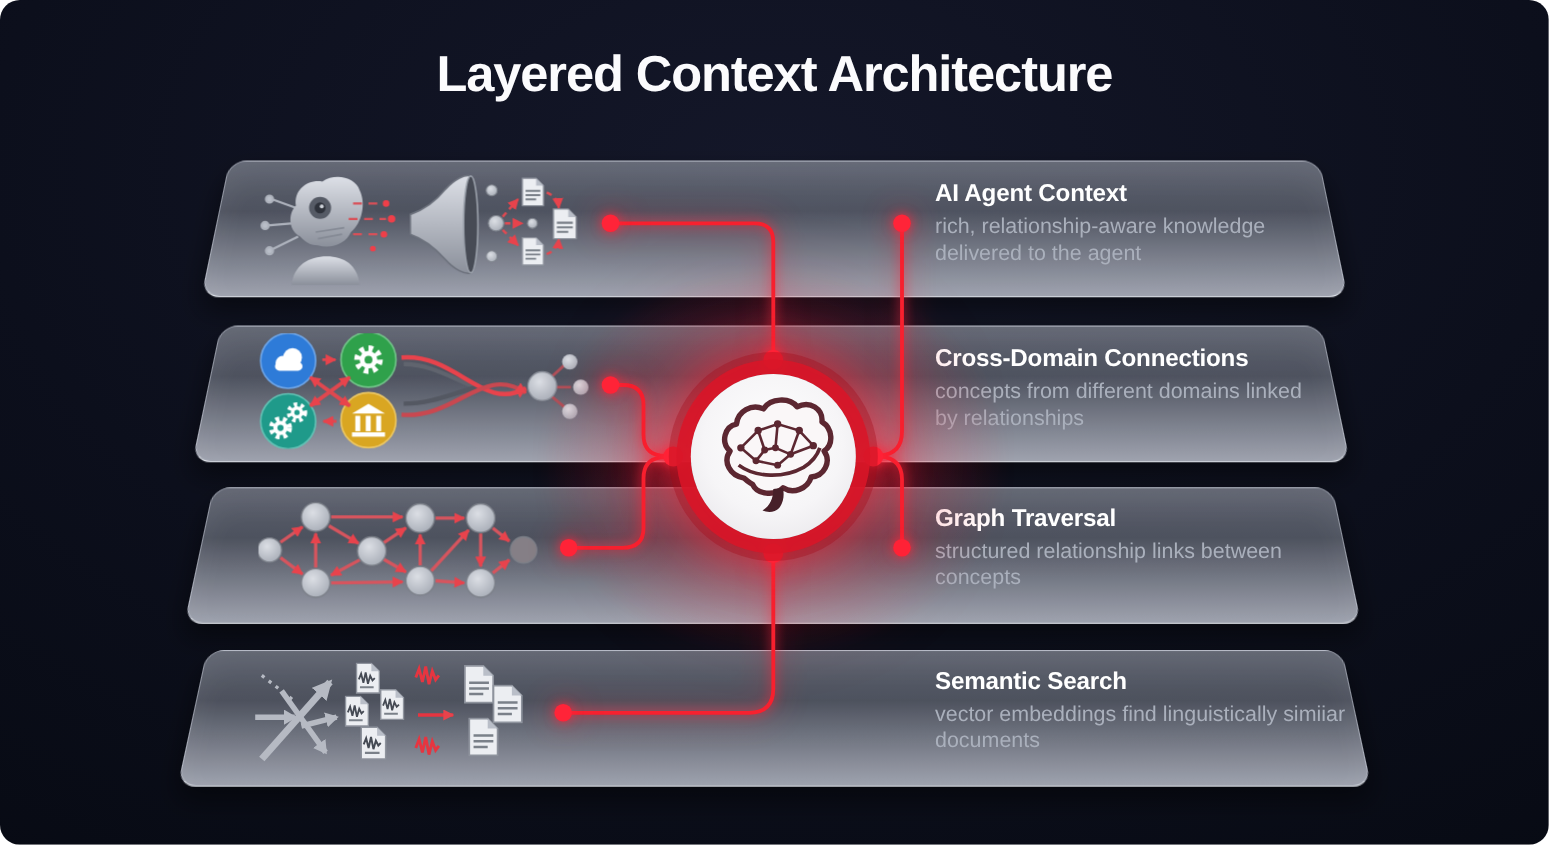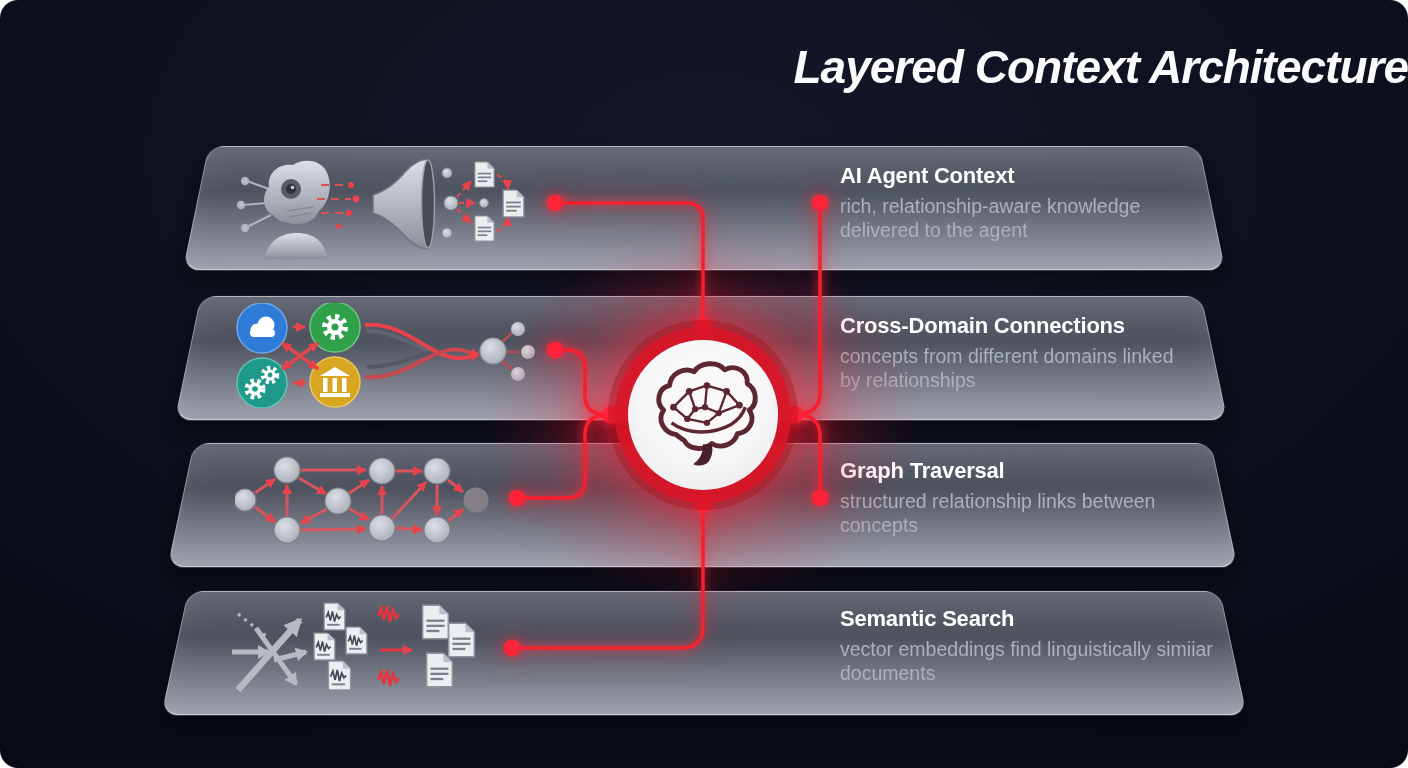--- a/index.html
+++ b/index.html
@@ -2,34 +2,34 @@
 <html><head>
 <meta charset="utf-8">
 <style>
   html,body{margin:0;padding:0;background:#ffffff;font-family:"Liberation Sans",sans-serif;}
   .card{
     position:relative;width:1408px;height:768px;border-radius:18px;overflow:hidden;
     background:
       radial-gradient(1300px 800px at 50% 20%, #141729 0%, #0c0f1c 55%, #070a13 100%);
   }
   .title{
-    position:absolute;left:0;top:40px;width:100%;text-align:right;
-    color:#fbfbfd;font-size:46px;font-weight:bold;letter-spacing:-1px;z-index:6;margin:0;font-style:italic;
+    position:absolute;left:0;top:40px;width:100%;text-align:center;
+    color:#fbfbfd;font-size:46px;font-weight:bold;letter-spacing:-1px;z-index:6;margin:0;
   }
   .panel{position:absolute;z-index:1;}
   .panel-bg{
     position:absolute;left:0;top:0;width:100%;height:100%;border-radius:16px;
     background:linear-gradient(180deg, rgba(122,127,140,0.72) 0%, rgba(95,100,112,0.78) 38%, rgba(170,174,186,0.92) 100%);
     border:1.5px solid rgba(225,229,240,0.45);
     border-bottom-color:rgba(242,245,250,0.8);
     box-shadow:0 12px 26px rgba(0,0,0,0.5), inset 0 14px 30px rgba(255,255,255,0.07);
     transform:perspective(520px) rotateX(12deg);
   }
   .panel-icons{position:absolute;z-index:2;}
-  .panel-text{position:absolute;z-index:2;}
+  .panel-text{position:absolute;z-index:2;margin-left:10px;}
   .panel-text h2{margin:0;color:#ffffff;font-size:22px;font-weight:bold;letter-spacing:-0.2px;}
   .panel-text p{margin:6px 0 0 0;color:#aab0bc;font-size:19.5px;line-height:1.23;}
   .center-glow{
     position:absolute;left:423px;top:190px;width:560px;height:460px;z-index:3;pointer-events:none;
     background:radial-gradient(closest-side, rgba(255,30,50,0.34) 0%, rgba(255,30,50,0.14) 45%, rgba(255,30,50,0.0) 78%);
   }
   .connectors{position:absolute;left:0;top:0;z-index:4;pointer-events:none;}
   .glowline{filter:drop-shadow(0 0 5px rgba(255,40,60,0.85)) drop-shadow(0 0 14px rgba(255,30,55,0.45));}
   .hub{
     position:absolute;left:628px;top:340px;width:150px;height:150px;border-radius:50%;z-index:5;

